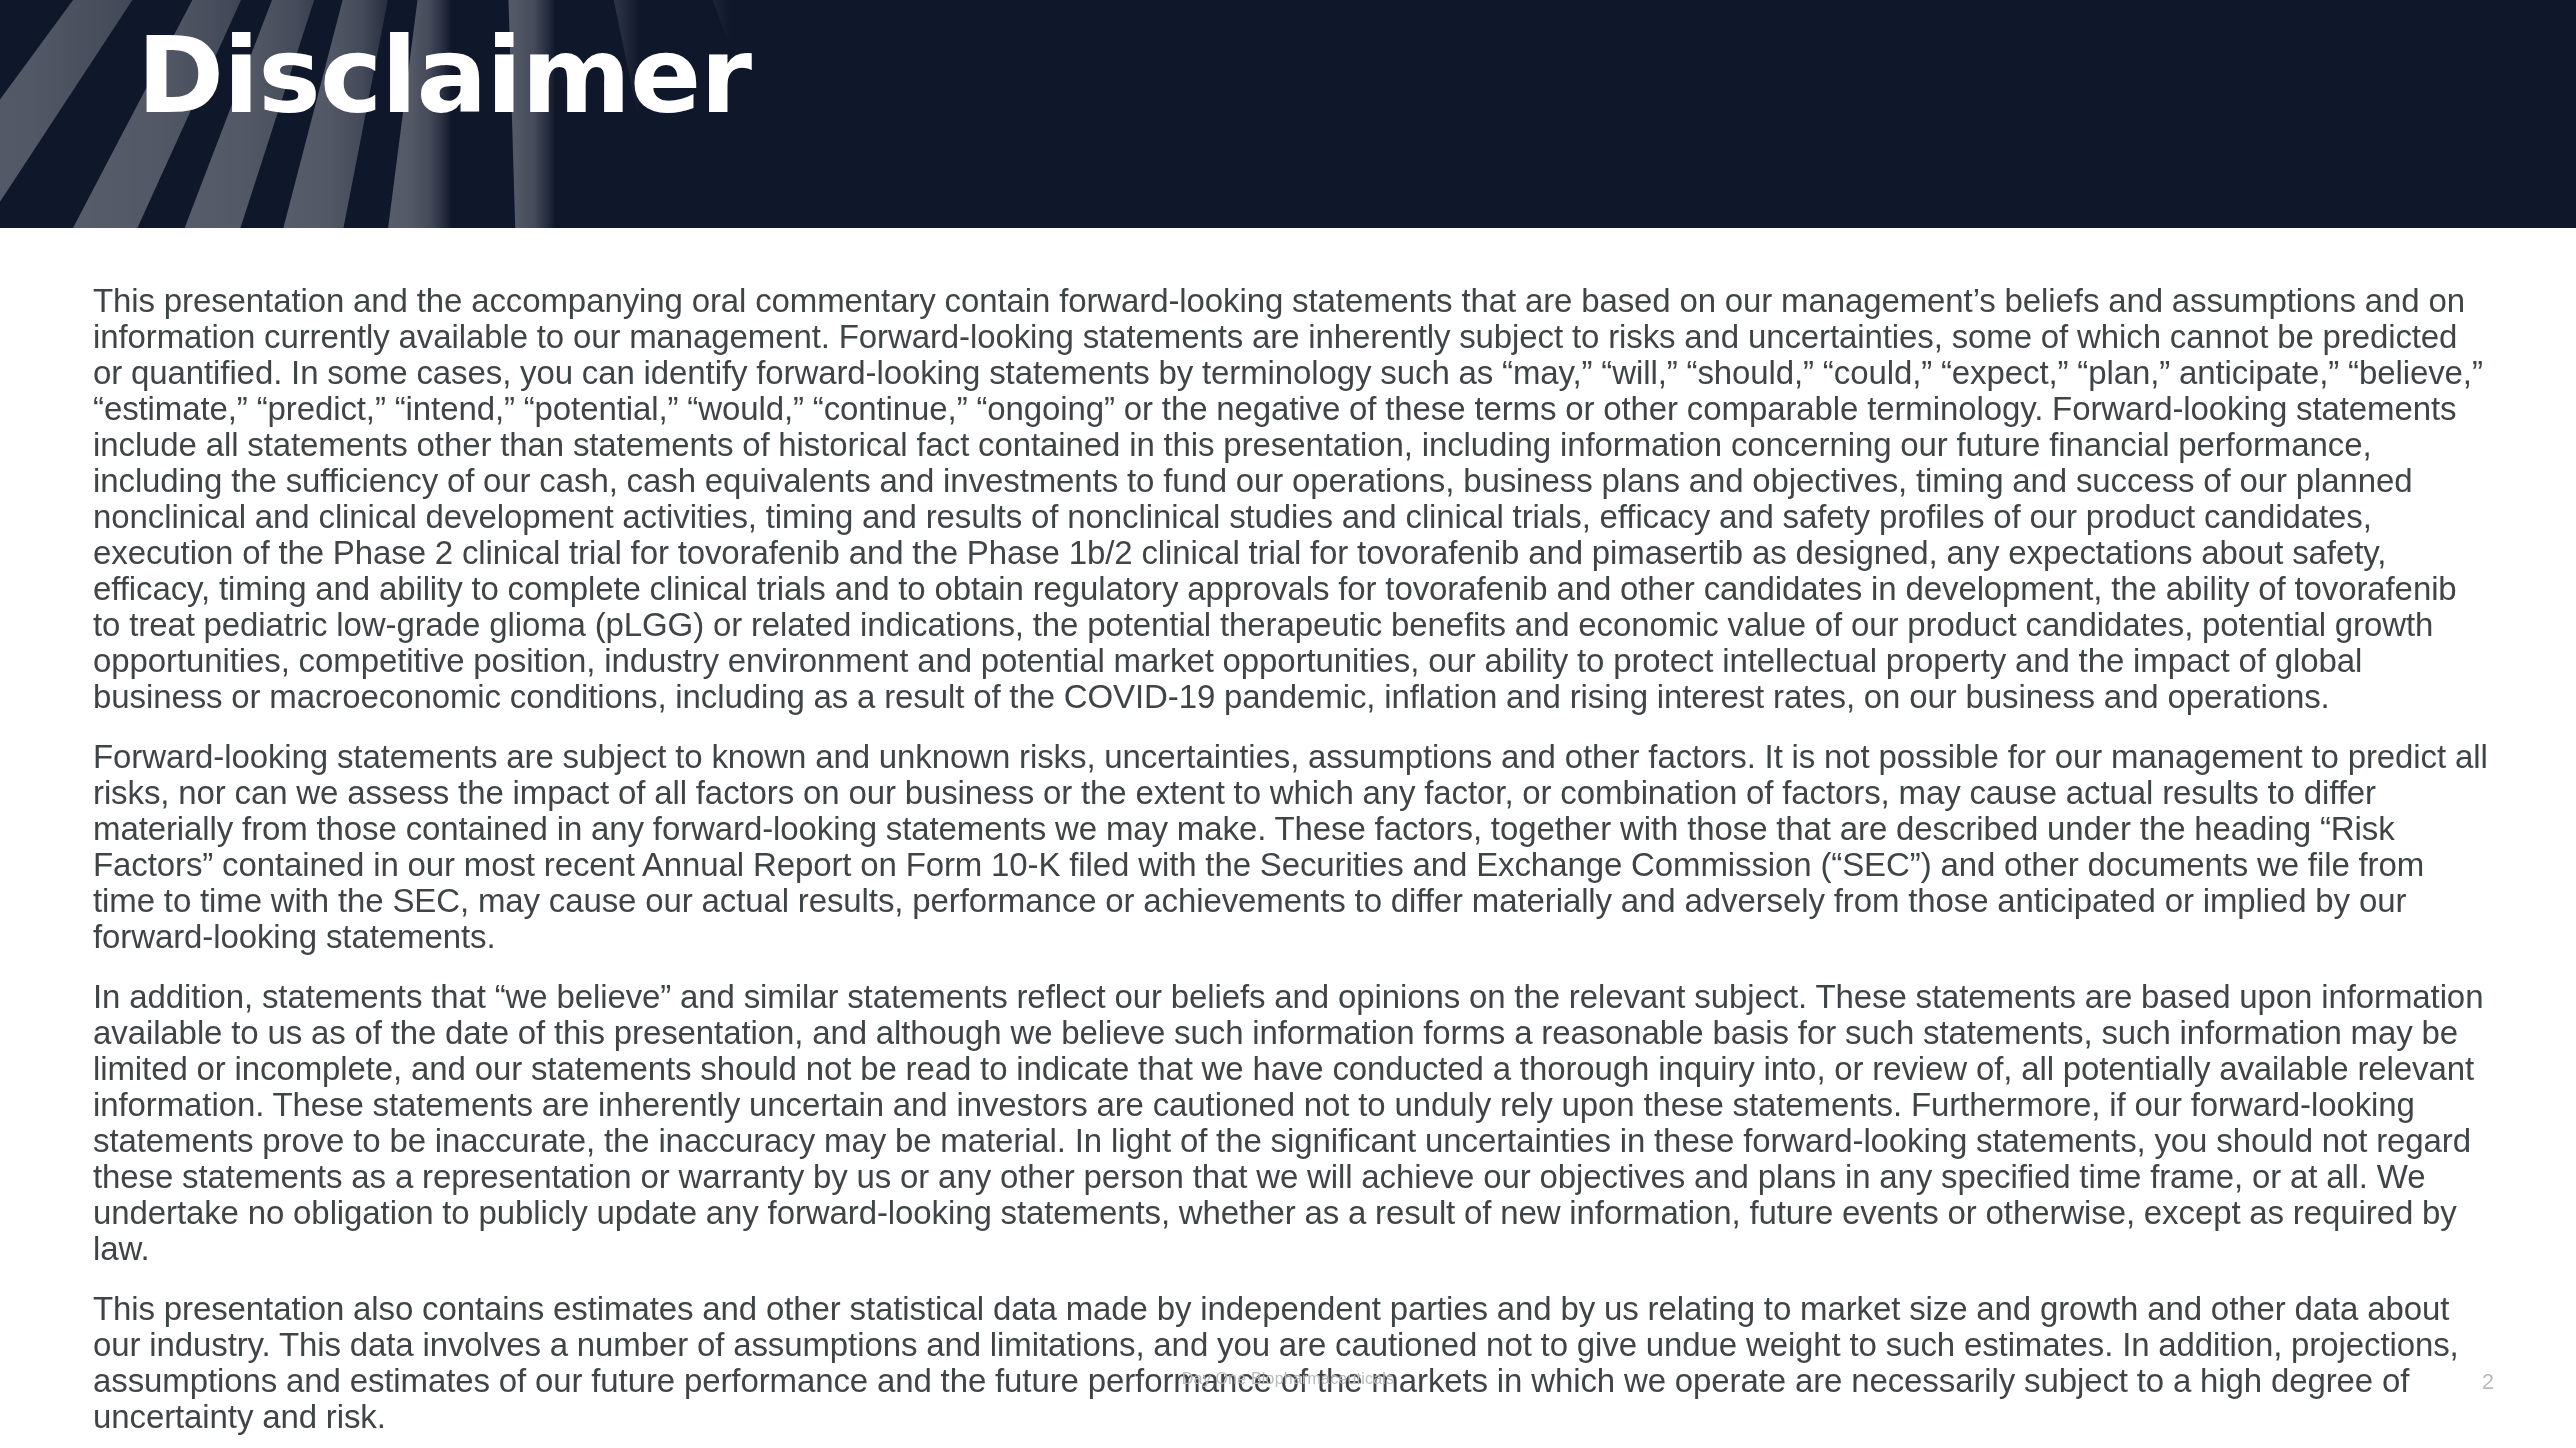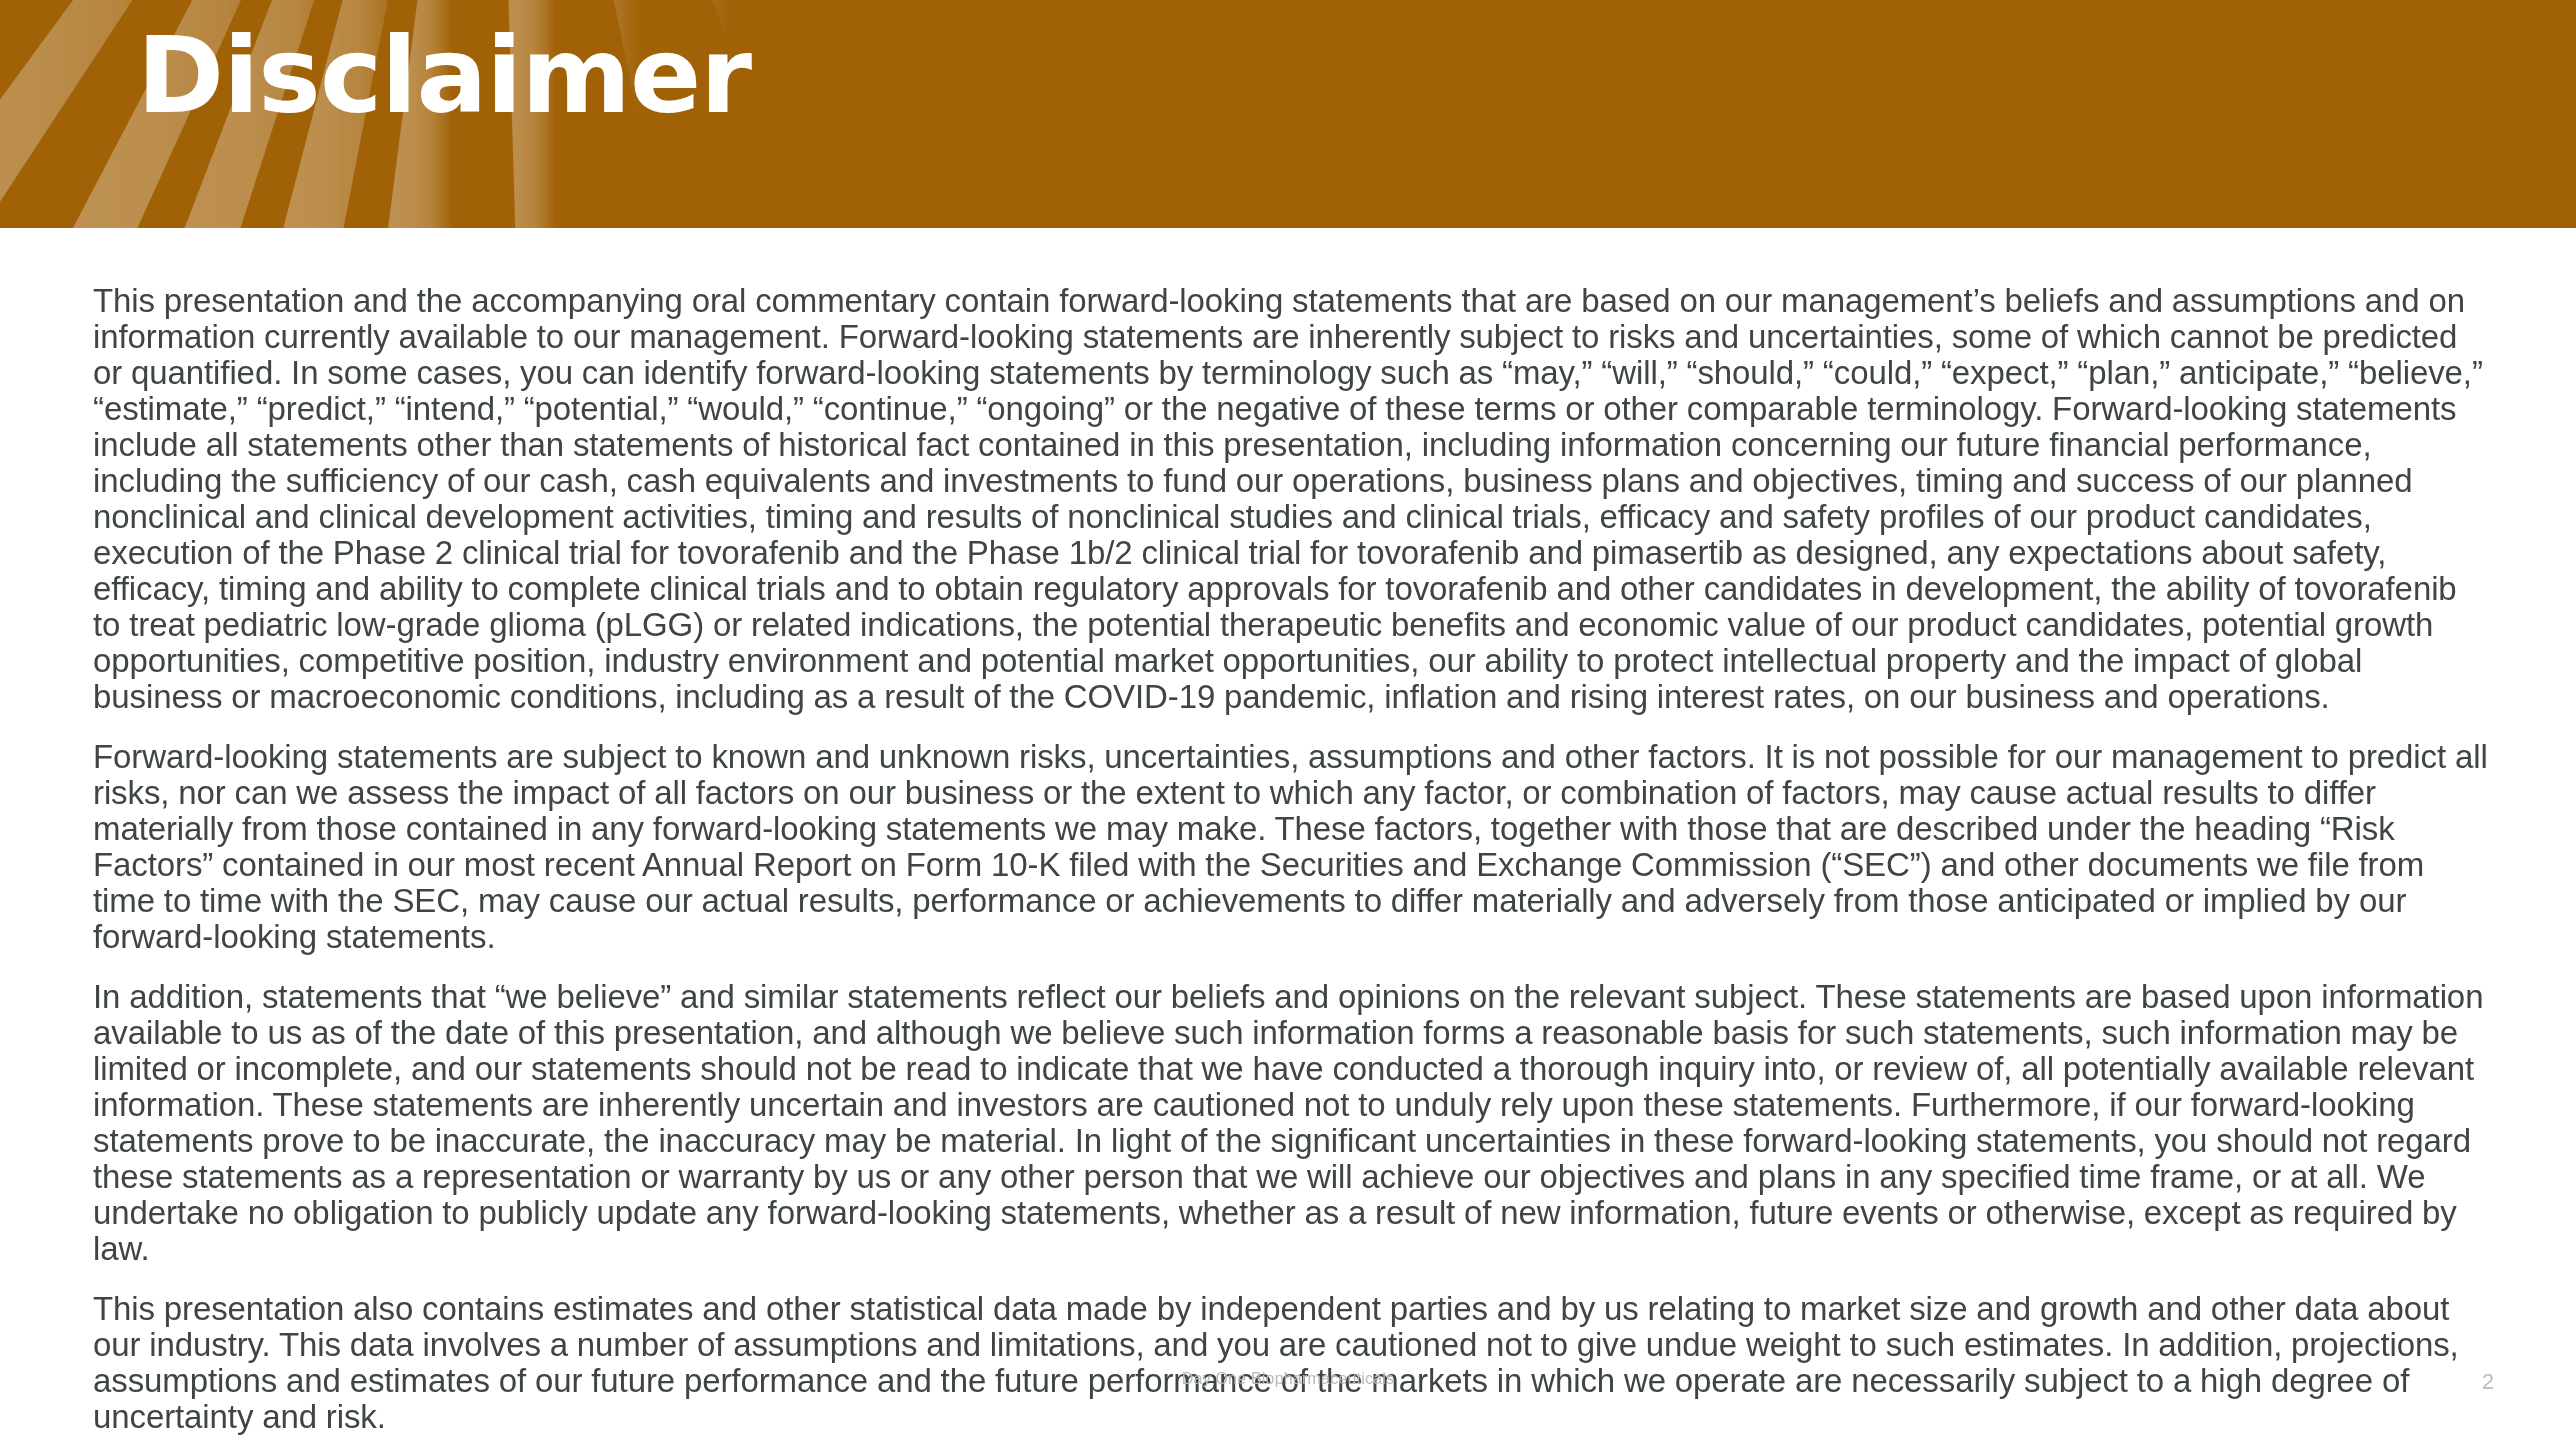--- a/index.html
+++ b/index.html
@@ -21,21 +21,21 @@
     overflow: hidden;
   }
 
   
   .header {
     position: absolute;
     top: 0;
     left: 0;
     width: 2576px;
     height: 228px;
-    background: #a16207;
+    background: #0f172a;
     overflow: hidden;
   }
 
   .header-rays {
     position: absolute;
     top: 0;
     left: 0;
     width: 2576px;
     height: 228px;
     pointer-events: none;

